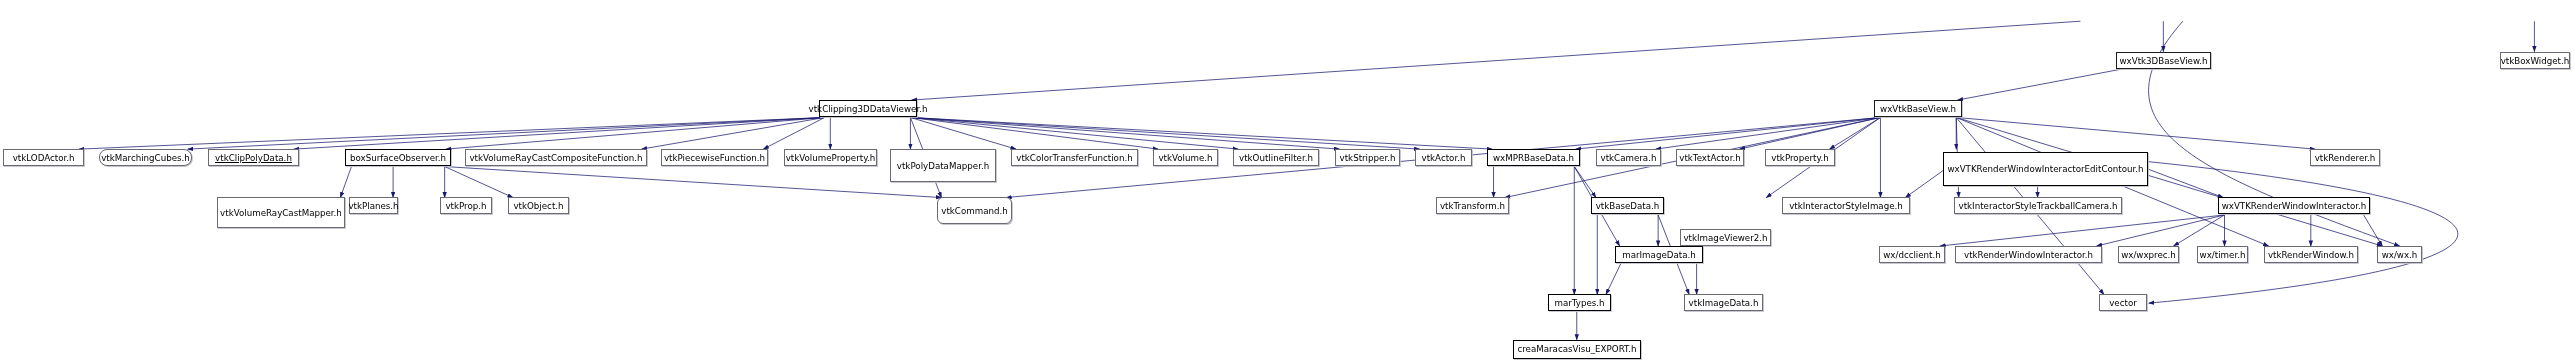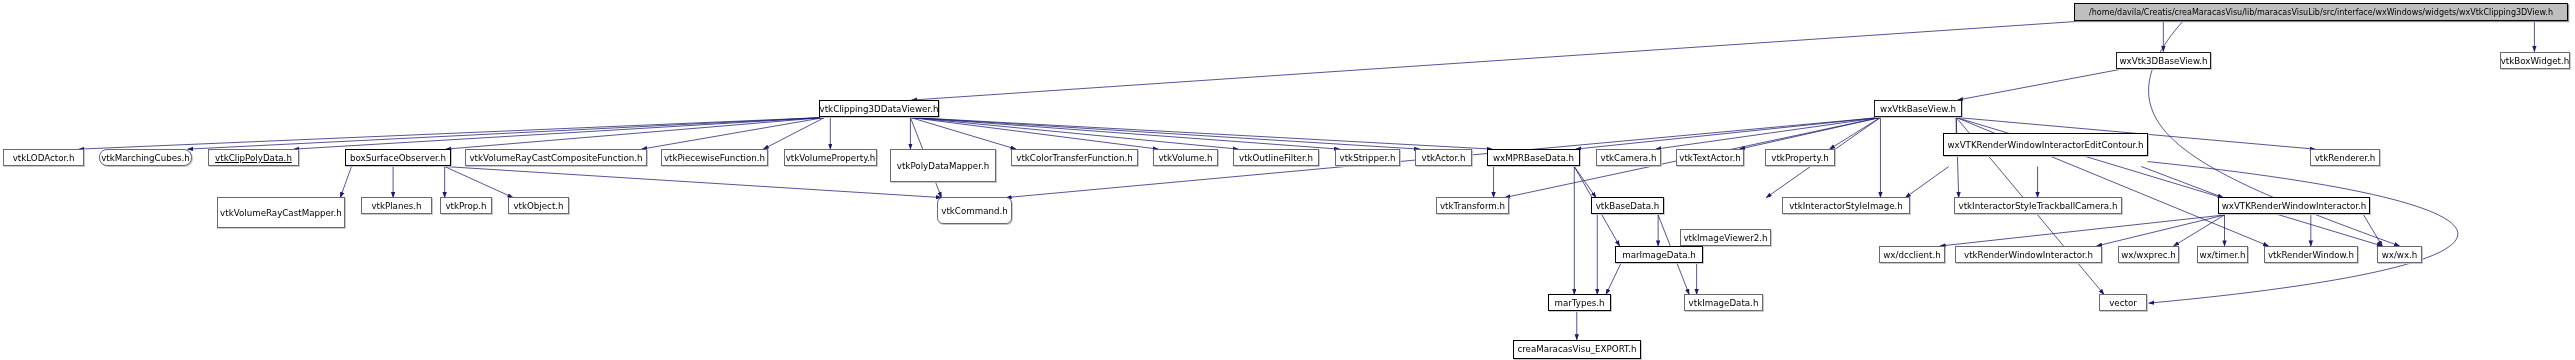--- a/index.html
+++ b/index.html
@@ -80,46 +80,45 @@
       <path d="M2535,268 L2608,396" class="edge" marker-end="url(#arrow)"></path>
       <path d="M2405,268 L2405,318" class="edge" marker-end="url(#arrow)"></path>
       <path d="M2535,268 L2535,474" class="edge" marker-end="url(#arrow)"></path>
       <path d="M2670,346 L2670,396" class="edge" marker-end="url(#arrow)"></path>
       <path d="M2572,346 L2572,474" class="edge" marker-end="url(#arrow)"></path>
       <path d="M2670,346 L2720,474" class="edge" marker-end="url(#arrow)"></path>
       <path d="M2732,424 L2732,474" class="edge" marker-end="url(#arrow)"></path>
       <path d="M2610,424 L2586,474" class="edge" marker-end="url(#arrow)"></path>
       <path d="M2539,502 L2539,547" class="edge" marker-end="url(#arrow)"></path>
     </svg>
-<div class="node root" style="left: 2074px; top: 3.1px; width: 494px; height: 18px;">/home/davila/Creatis/creaMaracasVisu/lib/maracasVisuLib/src/interface/wxWindows/widgets/wxVtkClipping3DView.h</div>
     <div class="node dark" style="left: 2116px; top: 52px; width: 95px; height: 17.4px;">wxVtk3DBaseView.h</div>
     <div class="node plain" style="left: 2500px; top: 52px; width: 70px; height: 17.4px;">vtkBoxWidget.h</div>
-    <div class="node bold" style="left: 819px; top: 100px; width: 120px; height: 17.4px;">vtkClipping3DDataViewer.h</div>
+    <div class="node bold" style="left: 819px; top: 100px; width: 98px; height: 17.4px;">vtkClipping3DDataViewer.h</div>
     <div class="node dark" style="left: 1874px; top: 100px; width: 88px; height: 17.4px;">wxVtkBaseView.h</div>
     <div class="node plain" style="left: 3.1px; top: 149px; width: 81px; height: 17.4px;">vtkLODActor.h</div>
     <div class="node plain" style="left: 99px; top: 149px; width: 93px; height: 17.4px; border-radius: 8px;">vtkMarchingCubes.h</div>
     <div class="node plain" style="left: 208px; top: 149px; width: 91px; height: 17.4px; text-decoration: underline;">vtkClipPolyData.h</div>
     <div class="node bold" style="left: 345px; top: 149px; width: 106px; height: 17.4px;">boxSurfaceObserver.h</div>
     <div class="node plain" style="left: 465px; top: 149px; width: 182px; height: 17.4px;">vtkVolumeRayCastCompositeFunction.h</div>
     <div class="node plain" style="left: 661px; top: 149px; width: 107px; height: 17.4px;">vtkPiecewiseFunction.h</div>
     <div class="node plain" style="left: 784px; top: 149px; width: 93px; height: 17.4px;">vtkVolumeProperty.h</div>
     <div class="node plain" style="left: 890px; top: 149px; width: 106px; height: 33px;">vtkPolyDataMapper.h</div>
     <div class="node plain" style="left: 1011px; top: 149px; width: 127px; height: 17.4px;">vtkColorTransferFunction.h</div>
     <div class="node plain" style="left: 1153px; top: 149px; width: 65px; height: 17.4px;">vtkVolume.h</div>
     <div class="node plain" style="left: 1233px; top: 149px; width: 86px; height: 17.4px;">vtkOutlineFilter.h</div>
     <div class="node plain" style="left: 1335px; top: 149px; width: 65px; height: 17.4px;">vtkStripper.h</div>
     <div class="node plain" style="left: 1415px; top: 149px; width: 57px; height: 17.4px;">vtkActor.h</div>
     <div class="node bold" style="left: 1487px; top: 149px; width: 93px; height: 17.4px;">wxMPRBaseData.h</div>
     <div class="node plain" style="left: 1596px; top: 149px; width: 65px; height: 17.4px;">vtkCamera.h</div>
     <div class="node plain" style="left: 1676px; top: 149px; width: 68px; height: 17.4px;">vtkTextActor.h</div>
     <div class="node plain" style="left: 1765px; top: 149px; width: 70px; height: 17.4px;">vtkProperty.h</div>
-    <div class="node bold" style="left: 1943px; top: 133px; width: 205px; height: 23px;">wxVTKRenderWindowInteractorEditContour.h</div>
+    <div class="node bold" style="left: 1943px; top: 152px; width: 205px; height: 34px;">wxVTKRenderWindowInteractorEditContour.h</div>
     <div class="node plain" style="left: 2310px; top: 149px; width: 70px; height: 17.4px;">vtkRenderer.h</div>
     <div class="node plain" style="left: 217px; top: 197px; width: 128px; height: 31px;">vtkVolumeRayCastMapper.h</div>
-    <div class="node plain" style="left: 361px; top: 197px; width: 71px; height: 17.4px;">vtkPlanes.h</div>
+    <div class="node plain" style="left: 349px; top: 197px; width: 49px; height: 17.4px;">vtkPlanes.h</div>
     <div class="node plain" style="left: 440px; top: 197px; width: 52px; height: 17.4px;">vtkProp.h</div>
     <div class="node plain" style="left: 508px; top: 197px; width: 61px; height: 17.4px;">vtkObject.h</div>
     <div class="node plain" style="left: 937px; top: 197px; width: 75px; height: 27px; border-radius: 6px;">vtkCommand.h</div>
     <div class="node plain" style="left: 1436px; top: 197px; width: 73px; height: 17.4px;">vtkTransform.h</div>
     <div class="node bold" style="left: 1591px; top: 197px; width: 73px; height: 17.4px;">vtkBaseData.h</div>
     <div class="node plain" style="left: 1680px; top: 197px; width: 91px; height: 17.4px; margin-top: 32px;">vtkImageViewer2.h</div>
     <div class="node plain" style="left: 1782px; top: 197px; width: 128px; height: 17.4px;">vtkInteractorStyleImage.h</div>
     <div class="node plain" style="left: 1954px; top: 197px; width: 168px; height: 17.4px;">vtkInteractorStyleTrackballCamera.h</div>
     <div class="node bold" style="left: 2218px; top: 197px; width: 152px; height: 17.4px;">wxVTKRenderWindowInteractor.h</div>
     <div class="node bold" style="left: 1615px; top: 246px; width: 88px; height: 17.4px;">marImageData.h</div>

